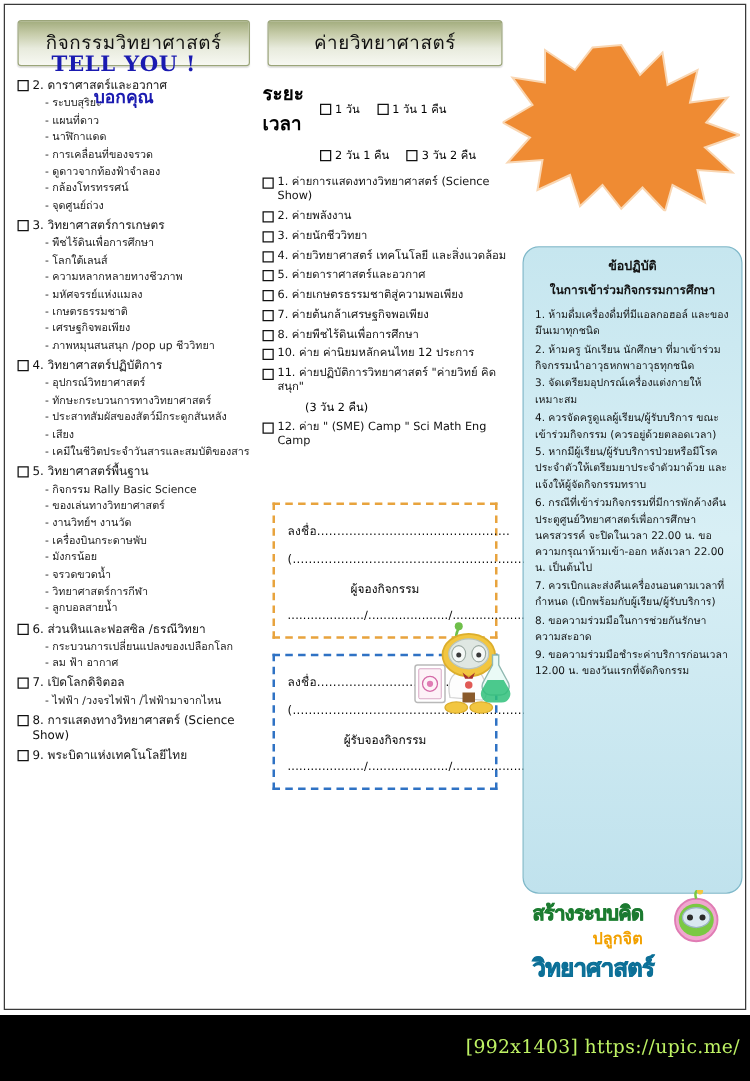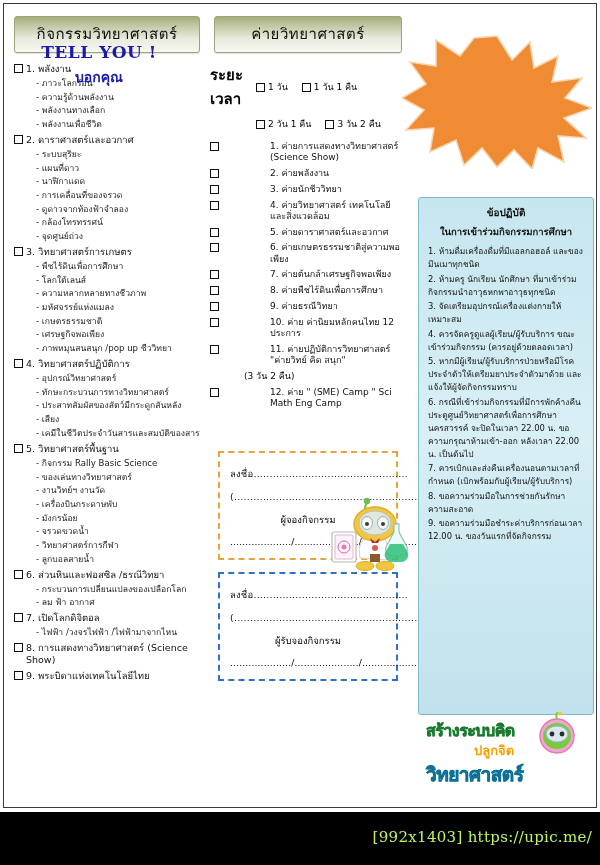--- a/index.html
+++ b/index.html
@@ -72,21 +72,21 @@
   
   .dur-wrap { margin: 0 0 10px 2px; }
   .dur-line { display: flex; align-items: center; font-size: 9px; margin-bottom: 6px; }
   .dur-lbl { font-weight: bold; font-size: 15px; width: 46px; flex: 0 0 auto; }
   .dur-opt { display: flex; align-items: center; margin-right: 14px; }
   .dur-opt .chk { margin-top: 0; }
   .dur-indent { padding-left: 46px; }
 
   
   .camp-list { margin: 0 2px; }
-  .camp-list .chk-row { margin-bottom: 4.5px; font-size: 9px; gap: 48px; }
+  .camp-list .chk-row { margin-bottom: 4.5px; font-size: 9px; }
   .cont { font-size: 9px; margin-left: 34px; margin-top: -2px; margin-bottom: 4px; }
 
   
   .room-list { margin-left: 26px; }
   .room-list .chk-row { font-size: 9.5px; margin-bottom: 5px; }
 
   
   .burst {
     position: absolute;
     left: 398px; top: 30px;
@@ -114,21 +114,21 @@
     margin-top: 4px;
   }
 
   
   .rules {
     position: absolute;
     left: 414px; top: 193px;
     width: 176px; height: 518px;
     background: linear-gradient(to bottom, #c6e6ef 0%, #d8eff5 45%, #c0e2ed 100%);
     border: 1px solid #7fb8c9;
-    border-radius: 3px;
+    border-radius: 13px;
     padding: 7px 9px;
     overflow: hidden;
   }
   .rules-t1 { text-align: center; font-weight: bold; font-size: 10px; color: #111; }
   .rules-t2 { text-align: center; font-weight: bold; font-size: 9.5px; color: #111; margin: 4px 0 6px 0; }
   .rule-item {
     font-size: 8.4px;
     line-height: 1.55;
     color: #111;
     margin-bottom: 1.5px;
@@ -193,30 +193,20 @@
 <body>
 
 <div class="page">
 
   <div class="col-left">
     <div class="plaque left-h">กิจกรรมวิทยาศาสตร์</div>
     <div id="activities-list">
         <div class="grp">
           <div class="chk-row">
             <span class="chk"></span>
-            <span class="chk-label">1. พลังงาน</span>
-          </div>
-          <div class="sub">- ภาวะโลกร้อน</div>
-          <div class="sub">- ความรู้ด้านพลังงาน</div>
-          <div class="sub">- พลังงานทางเลือก</div>
-          <div class="sub">- พลังงานเพื่อชีวิต</div>
-        </div>
-        <div class="grp">
-          <div class="chk-row">
-            <span class="chk"></span>
             <span class="chk-label">2. ดาราศาสตร์และอวกาศ</span>
           </div>
           <div class="sub">- ระบบสุริยะ</div>
           <div class="sub">- แผนที่ดาว</div>
           <div class="sub">- นาฬิกาแดด</div>
           <div class="sub">- การเคลื่อนที่ของจรวด</div>
           <div class="sub">- ดูดาวจากท้องฟ้าจำลอง</div>
           <div class="sub">- กล้องโทรทรรศน์</div>
           <div class="sub">- จุดศูนย์ถ่วง</div>
         </div>
@@ -340,24 +330,20 @@
           <span class="chk"></span>
           <span class="chk-label">6. ค่ายเกษตรธรรมชาติสู่ความพอเพียง</span>
         </div>
         <div class="chk-row">
           <span class="chk"></span>
           <span class="chk-label">7. ค่ายต้นกล้าเศรษฐกิจพอเพียง</span>
         </div>
         <div class="chk-row">
           <span class="chk"></span>
           <span class="chk-label">8. ค่ายพืชไร้ดินเพื่อการศึกษา</span>
-        </div>
-        <div class="chk-row">
-          <span class="chk"></span>
-          <span class="chk-label">9. ค่ายธรณีวิทยา</span>
         </div>
         <div class="chk-row">
           <span class="chk"></span>
           <span class="chk-label">10. ค่าย ค่านิยมหลักคนไทย 12 ประการ</span>
         </div>
         <div class="chk-row">
           <span class="chk"></span>
           <span class="chk-label">11. ค่ายปฏิบัติการวิทยาศาสตร์ "ค่ายวิทย์ คิด สนุก"</span>
         </div>
         <div class="cont">(3 วัน 2 คืน)</div>

